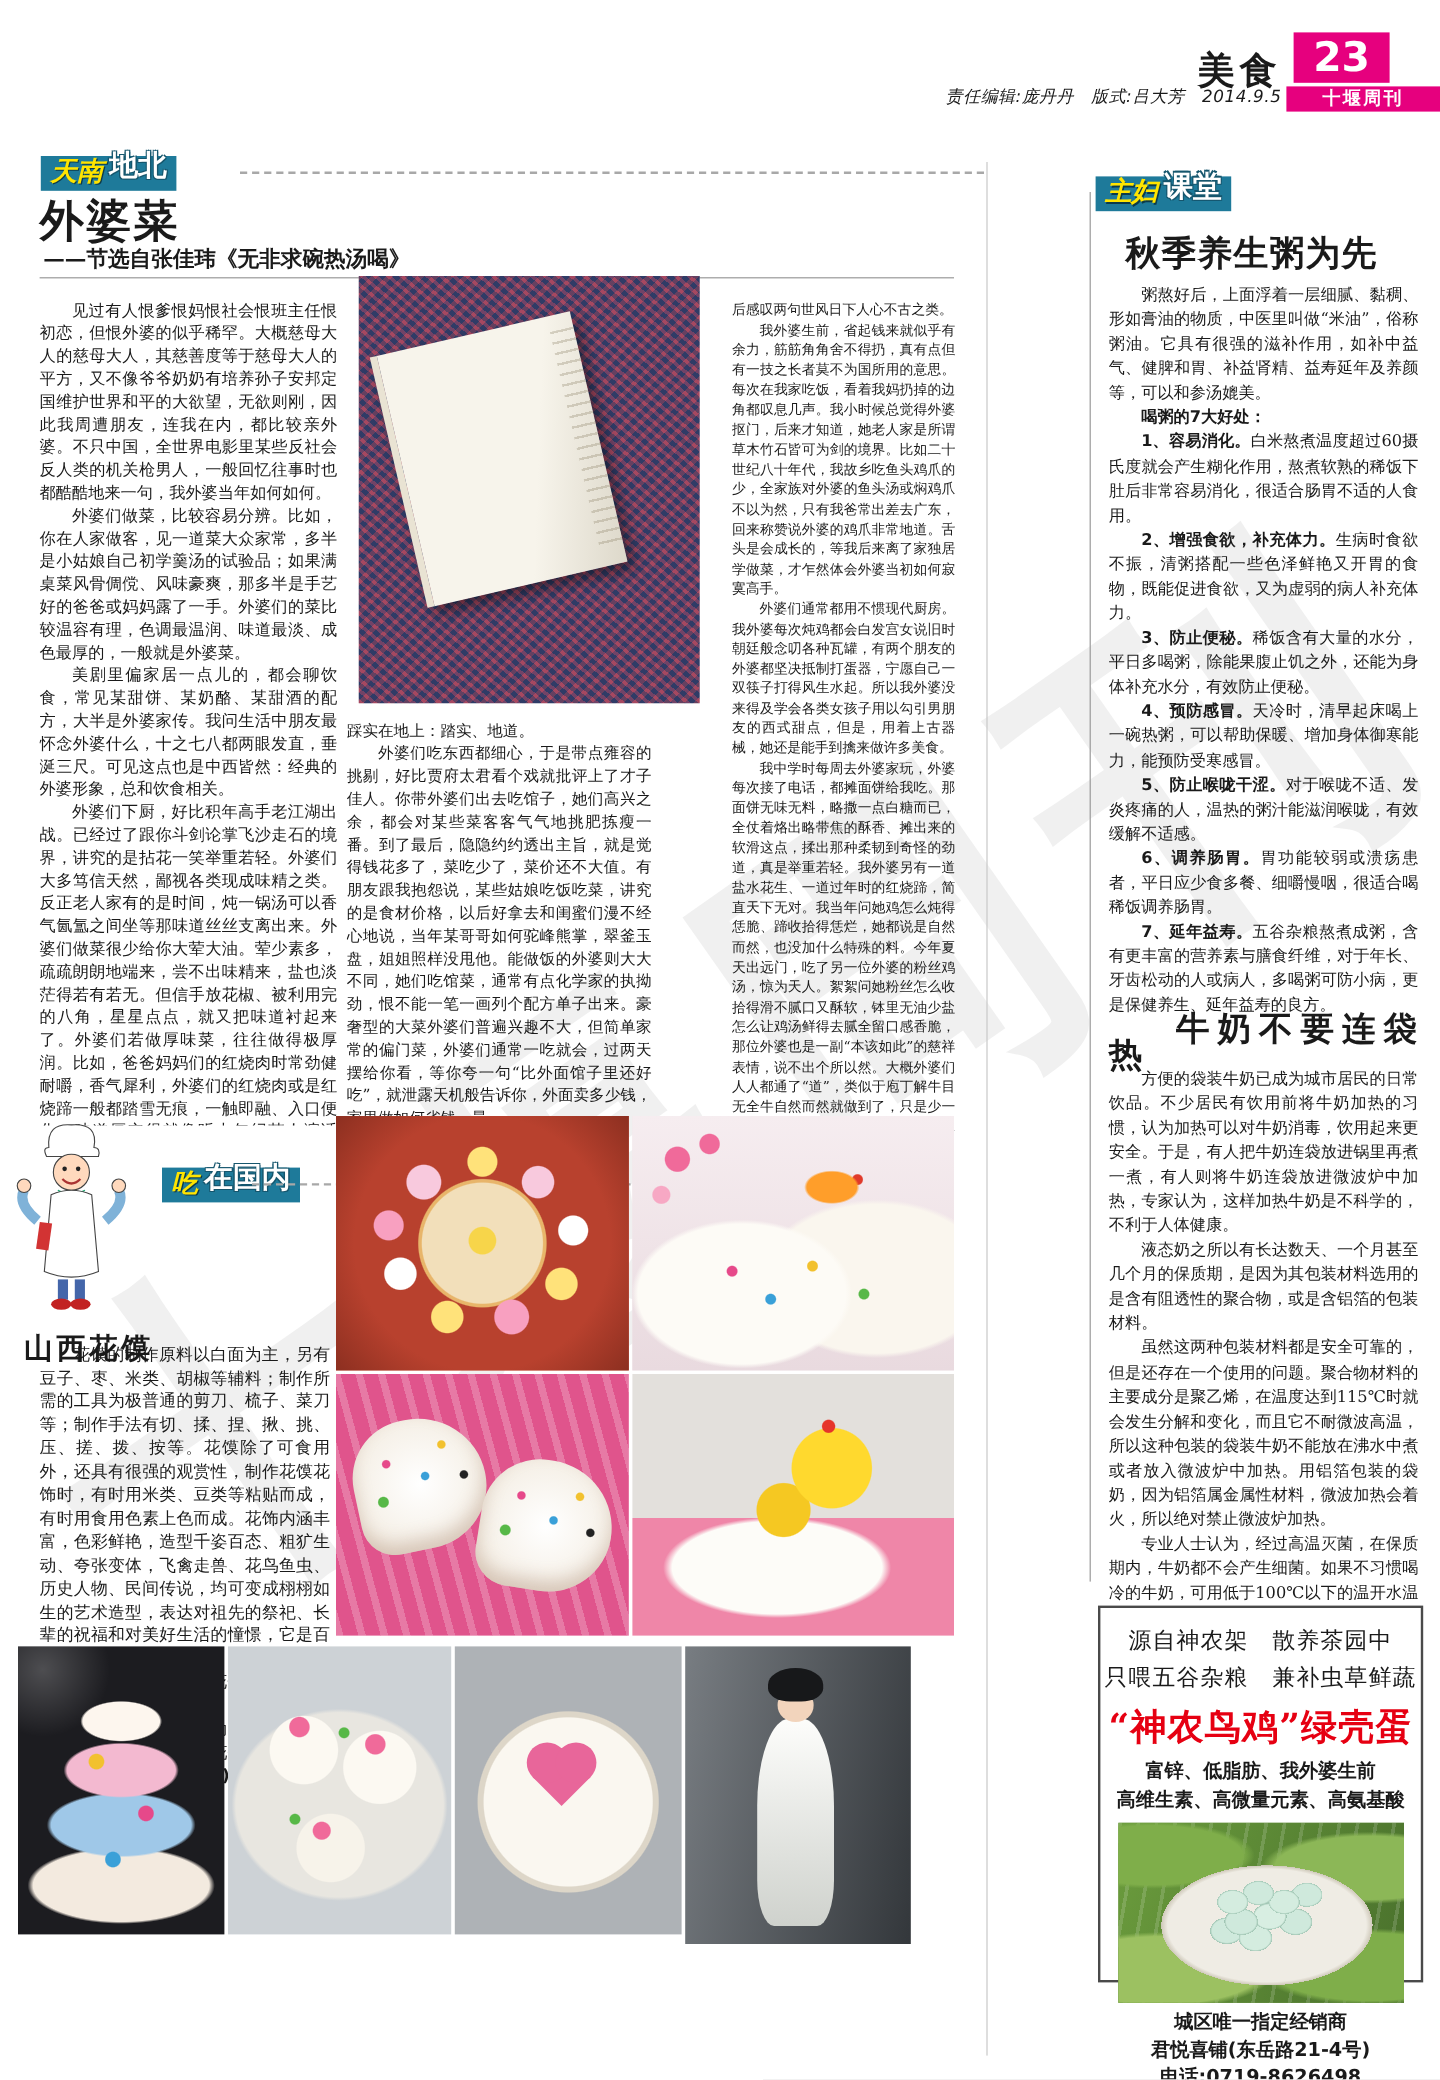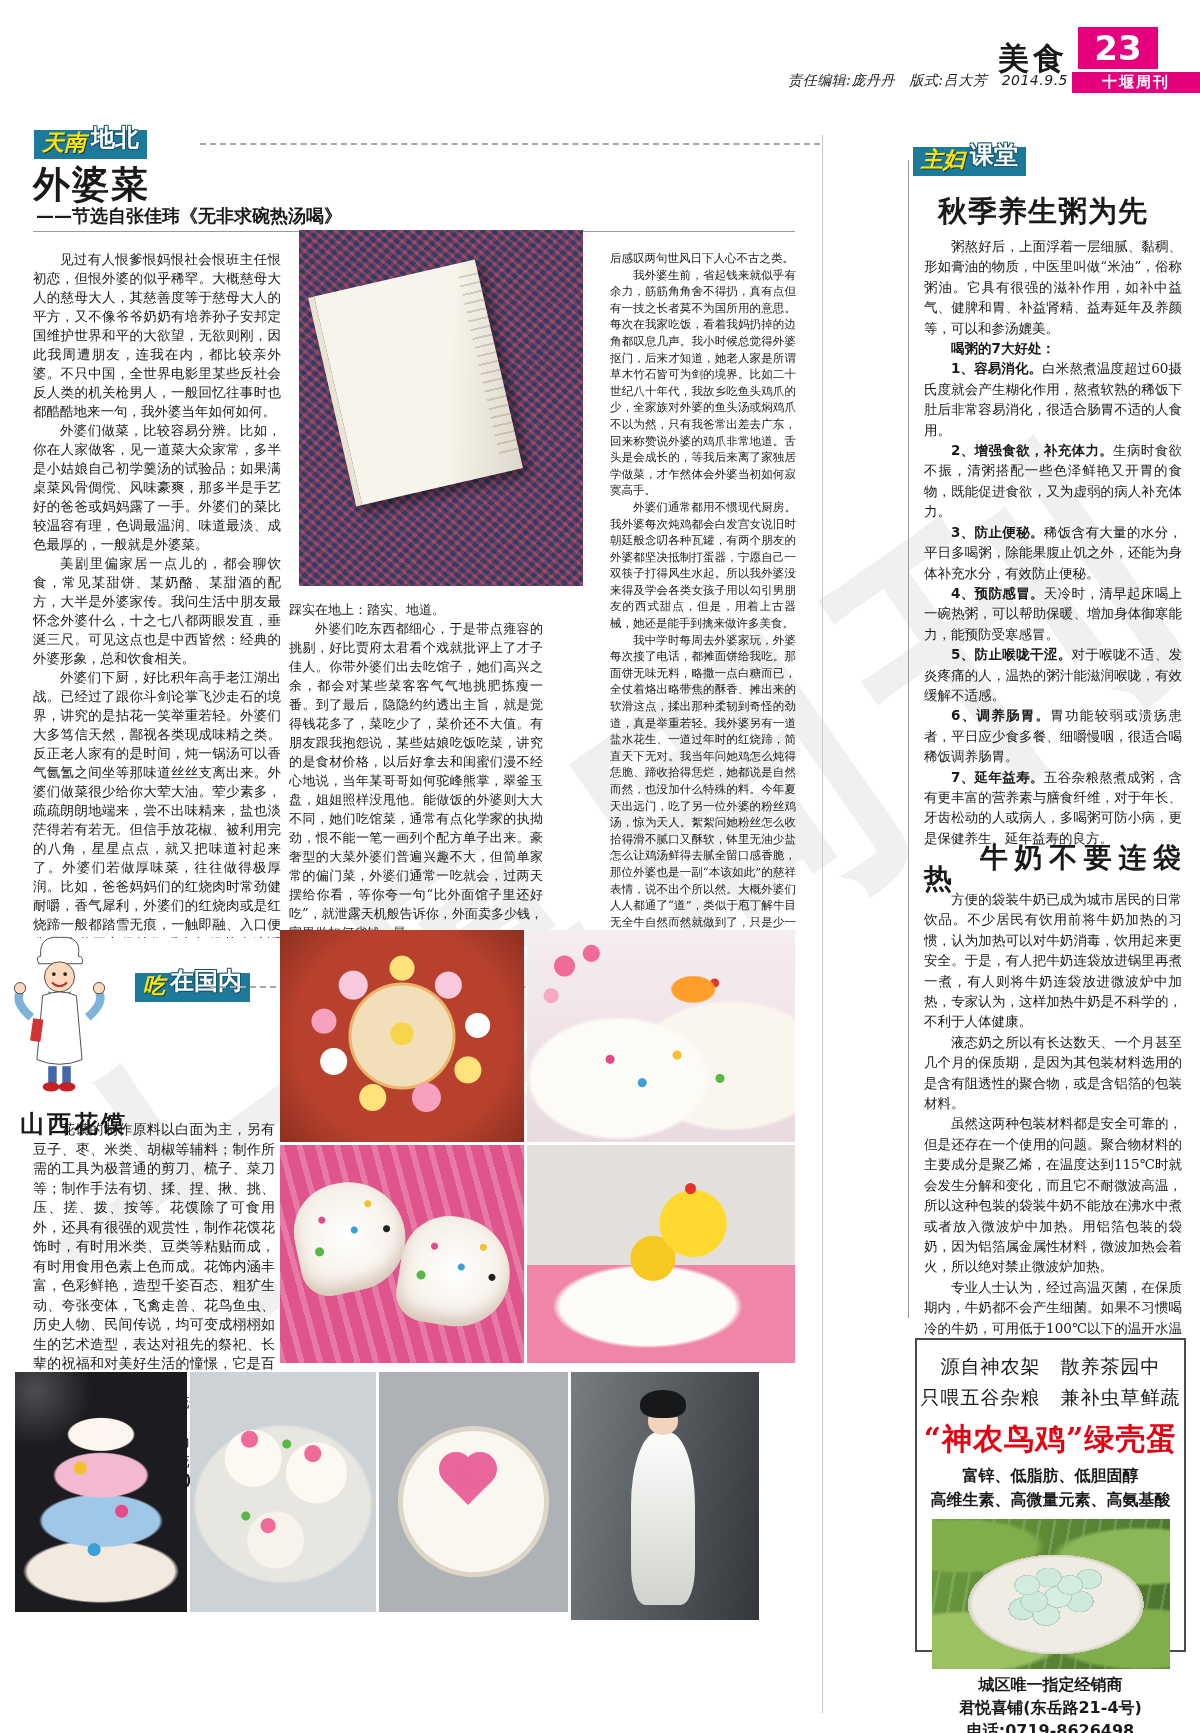--- a/index.html
+++ b/index.html
@@ -301,21 +301,21 @@
     <p>液态奶之所以有长达数天、一个月甚至几个月的保质期，是因为其包装材料选用的是含有阻透性的聚合物，或是含铝箔的包装材料。</p>
     <p>虽然这两种包装材料都是安全可靠的，但是还存在一个使用的问题。聚合物材料的主要成分是聚乙烯，在温度达到115℃时就会发生分解和变化，而且它不耐微波高温，所以这种包装的袋装牛奶不能放在沸水中煮或者放入微波炉中加热。用铝箔包装的袋奶，因为铝箔属金属性材料，微波加热会着火，所以绝对禁止微波炉加热。</p>
     <p>专业人士认为，经过高温灭菌，在保质期内，牛奶都不会产生细菌。如果不习惯喝冷的牛奶，可用低于100℃以下的温开水温热牛奶，或倒出牛奶，放入微波专用容器内加热。</p>
     <p class="sb-src">(来源:天下美食网)</p>
   </div>
 
   <div class="abs ad">
     <p class="l1">源自神农架　散养茶园中</p>
     <p class="l2">只喂五谷杂粮　兼补虫草鲜蔬</p>
     <p class="head">“神农鸟鸡”绿壳蛋</p>
-    <p class="feat">富锌、低脂肪、低胆固醇</p>
+    <p class="feat">富锌、低脂肪、我外婆生前</p>
     <p class="feat">高维生素、高微量元素、高氨基酸</p>
     <div id="ph-eggs"></div>
     <p class="dealer">城区唯一指定经销商</p>
     <p class="dealer">君悦喜铺(东岳路21-4号)</p>
     <p class="phone">电话:0719-8626498　13177459108</p>
   </div>
 
 </div>
 
 </body></html>

